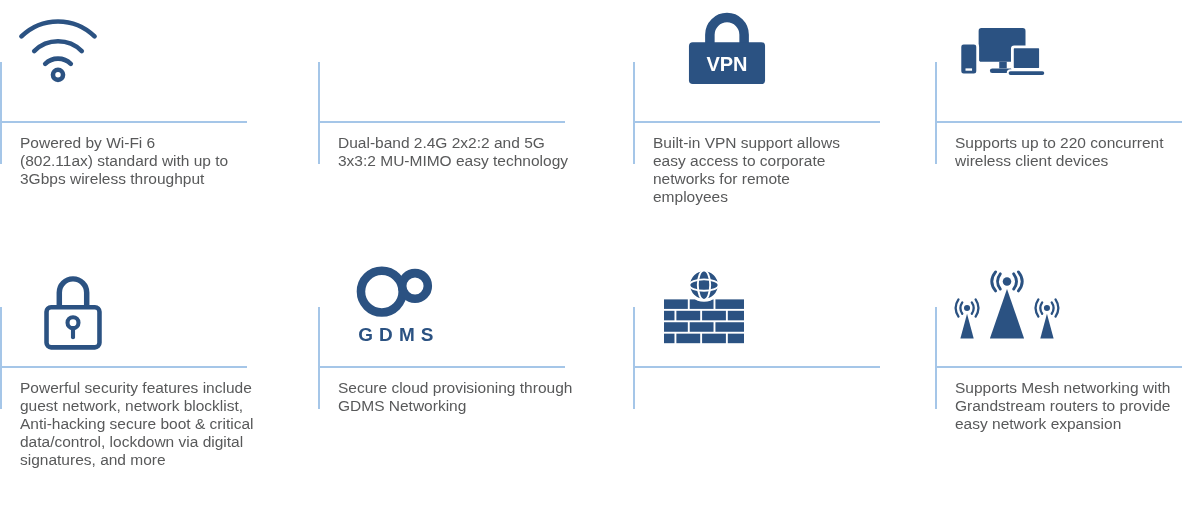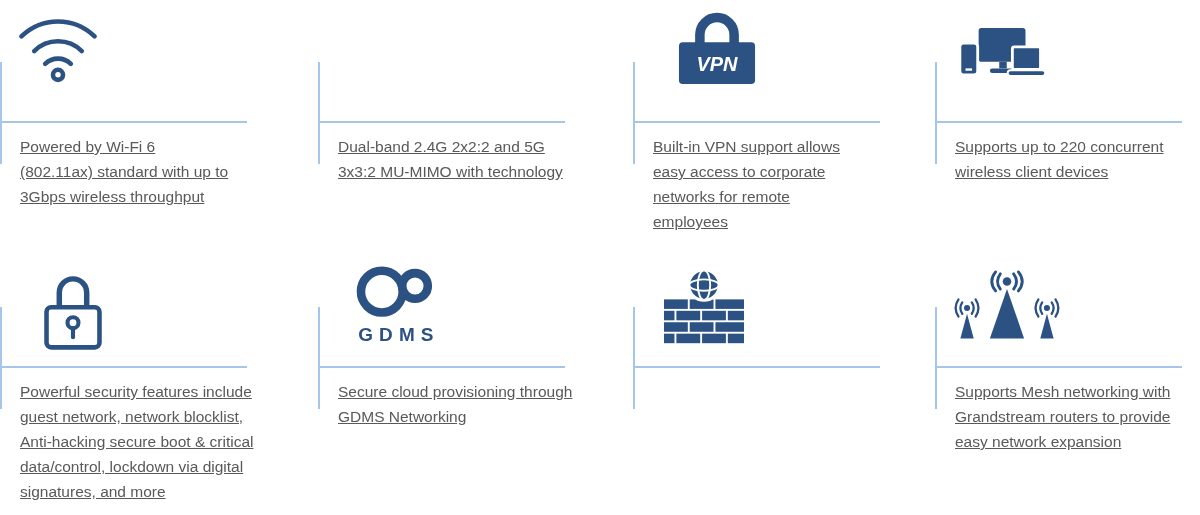--- a/index.html
+++ b/index.html
@@ -19,26 +19,26 @@
     background:#fff;
     overflow:hidden;
   }
   .cell{position:relative;}
   .icon-area{position:absolute;top:0;left:0;right:0;height:122px;}
   .icon-wrap{position:absolute;color:var(--color-accent);line-height:0;}
   .hline{position:absolute;top:121px;left:0;width:247px;height:1.5px;background:var(--color-line);}
   .vline{position:absolute;left:0;top:62px;width:1.5px;height:102px;background:var(--color-line);}
   .text{
     position:absolute;top:134px;left:20px;
-    font-size:15.5px;line-height:25px;color:var(--color-text);text-decoration:underline;
+    font-size:15.5px;line-height:18px;color:var(--color-text);
   }
   
   .c1 .icon-wrap{left:14px;bottom:38px;}
   .c2 .icon-wrap{left:36px;bottom:32px;}
-  .c3 .icon-wrap{left:40px;bottom:36px;font-style:italic;}
+  .c3 .icon-wrap{left:50px;bottom:36px;}
   .c4 .icon-wrap{left:23px;bottom:30px;}
   .c5 .icon-wrap{left:24px;bottom:22px;}
   .c6 .icon-wrap{left:40px;bottom:16px;}
   .c7 .icon-wrap{left:29px;bottom:20px;}
   .c8 .icon-wrap{left:13px;bottom:19px;}
   
   .c1 .text{width:212px;}
   .c2 .text{width:238px;}
   .c3 .text{width:212px;}
   .c4 .text{width:246px;}
@@ -66,21 +66,21 @@
       </span>
     </div>
     <div class="vline"></div>
     <div class="hline"></div>
     <div class="text">Powered by Wi-Fi 6 (802.11ax) standard with up to 3Gbps wireless throughput</div>
   </div>
 
   <div class="cell c2">
     <div class="vline"></div>
     <div class="hline"></div>
-    <div class="text">Dual-band 2.4G 2x2:2 and 5G 3x3:2 MU-MIMO with technology</div>
+    <div class="text">Dual-band 2.4G 2x2:2 and 5G 3x3:2 MU-MIMO easy technology</div>
   </div>
 
   <div class="cell c3">
     <div class="icon-area">
       <span class="icon-wrap">
         <svg width="88" height="78" viewBox="0 0 92 82">
           <path d="M 28 42 V 28 A 18 18 0 0 1 64 28 V 42" fill="none" stroke="currentColor" stroke-width="10"></path>
           <rect x="6" y="36" width="80" height="44" rx="4" fill="currentColor"></rect>
           <text x="46" y="66" text-anchor="middle" font-size="21" font-weight="bold" fill="#ffffff">VPN</text>
         </svg>

